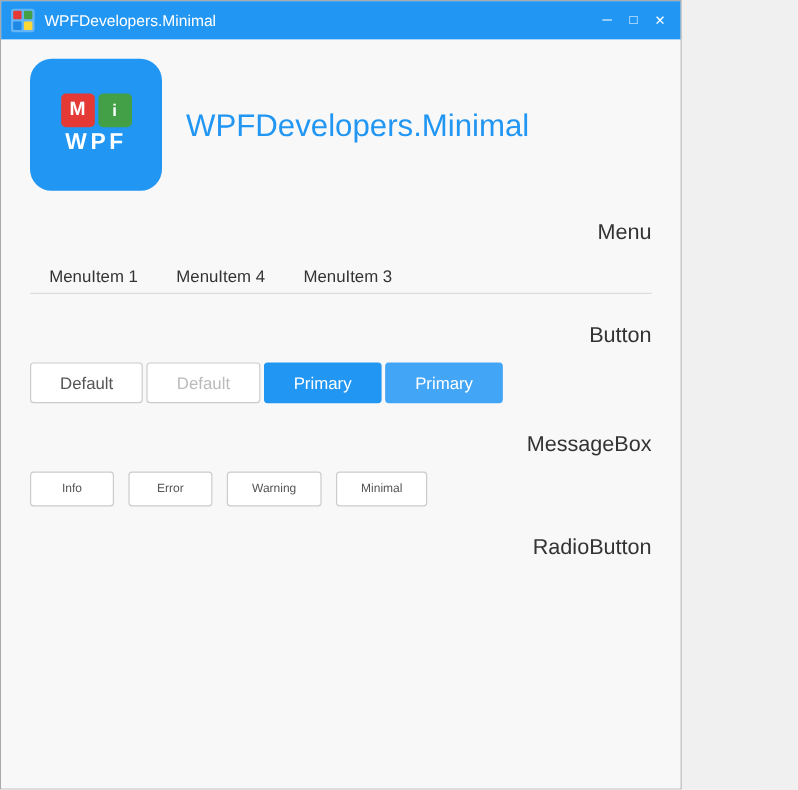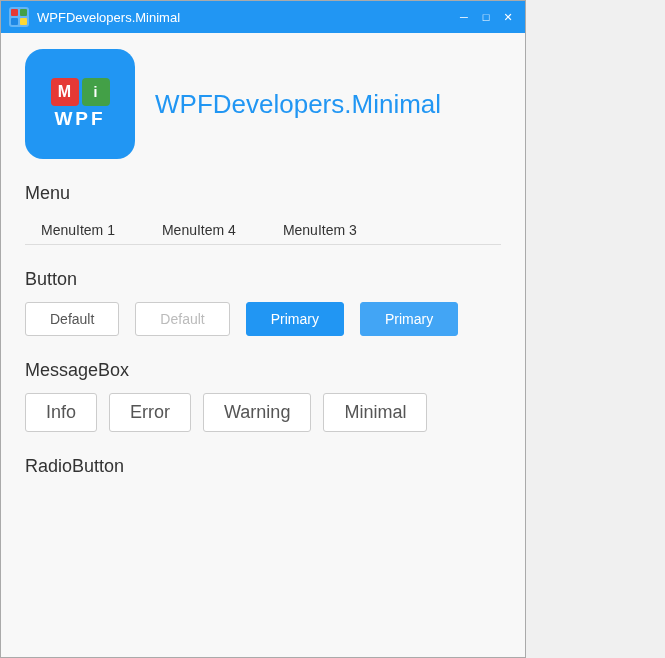--- a/index.html
+++ b/index.html
@@ -10,21 +10,21 @@
     }
 
     body {
       width: 665px;
       height: 658px;
       overflow: hidden;
       background: #f0f0f0;
     }
 
     .window {
-      width: 526px;
+      width: 568px;
       height: 658px;
       background: #ffffff;
       border: 1px solid #aaa;
       display: flex;
       flex-direction: column;
     }
 
     .titlebar {
       background: #2196F3;
       color: white;
@@ -134,47 +134,48 @@
       font-size: 26px;
       color: #2196F3;
       font-weight: 400;
     }
 
     .section-label {
       font-size: 18px;
       color: #333;
       font-weight: 400;
       margin-bottom: 12px;
+      text-align: right;
     }
 
     .section {
       margin-bottom: 24px;
     }
 
     .menu-bar {
       display: flex;
-      gap: 15px;
+      gap: 0;
       border-bottom: 1px solid #ddd;
       margin-bottom: 4px;
       align-items: center;
     }
 
     .menu-item {
       padding: 6px 16px;
       font-size: 14px;
       color: #333;
       cursor: pointer;
       background: none;
       border: none;
       white-space: nowrap;
     }
 
     .button-row {
       display: flex;
-      gap: 16px;
+      gap: 3px;
       flex-wrap: wrap;
     }
 
     .btn {
       padding: 8px 24px;
       font-size: 14px;
       border-radius: 3px;
       cursor: pointer;
       border: 1px solid #ccc;
       background: white;
@@ -207,21 +208,21 @@
     }
 
     .messagebox-row {
       display: flex;
       gap: 12px;
       flex-wrap: wrap;
     }
 
     .btn-msg {
       padding: 8px 20px;
-      font-size: 18px;
+      font-size: 10px;
       border-radius: 3px;
       cursor: pointer;
       border: 1px solid #ccc;
       background: white;
       color: #555;
       min-width: 70px;
     }
   </style>
 </head>
 <body>

